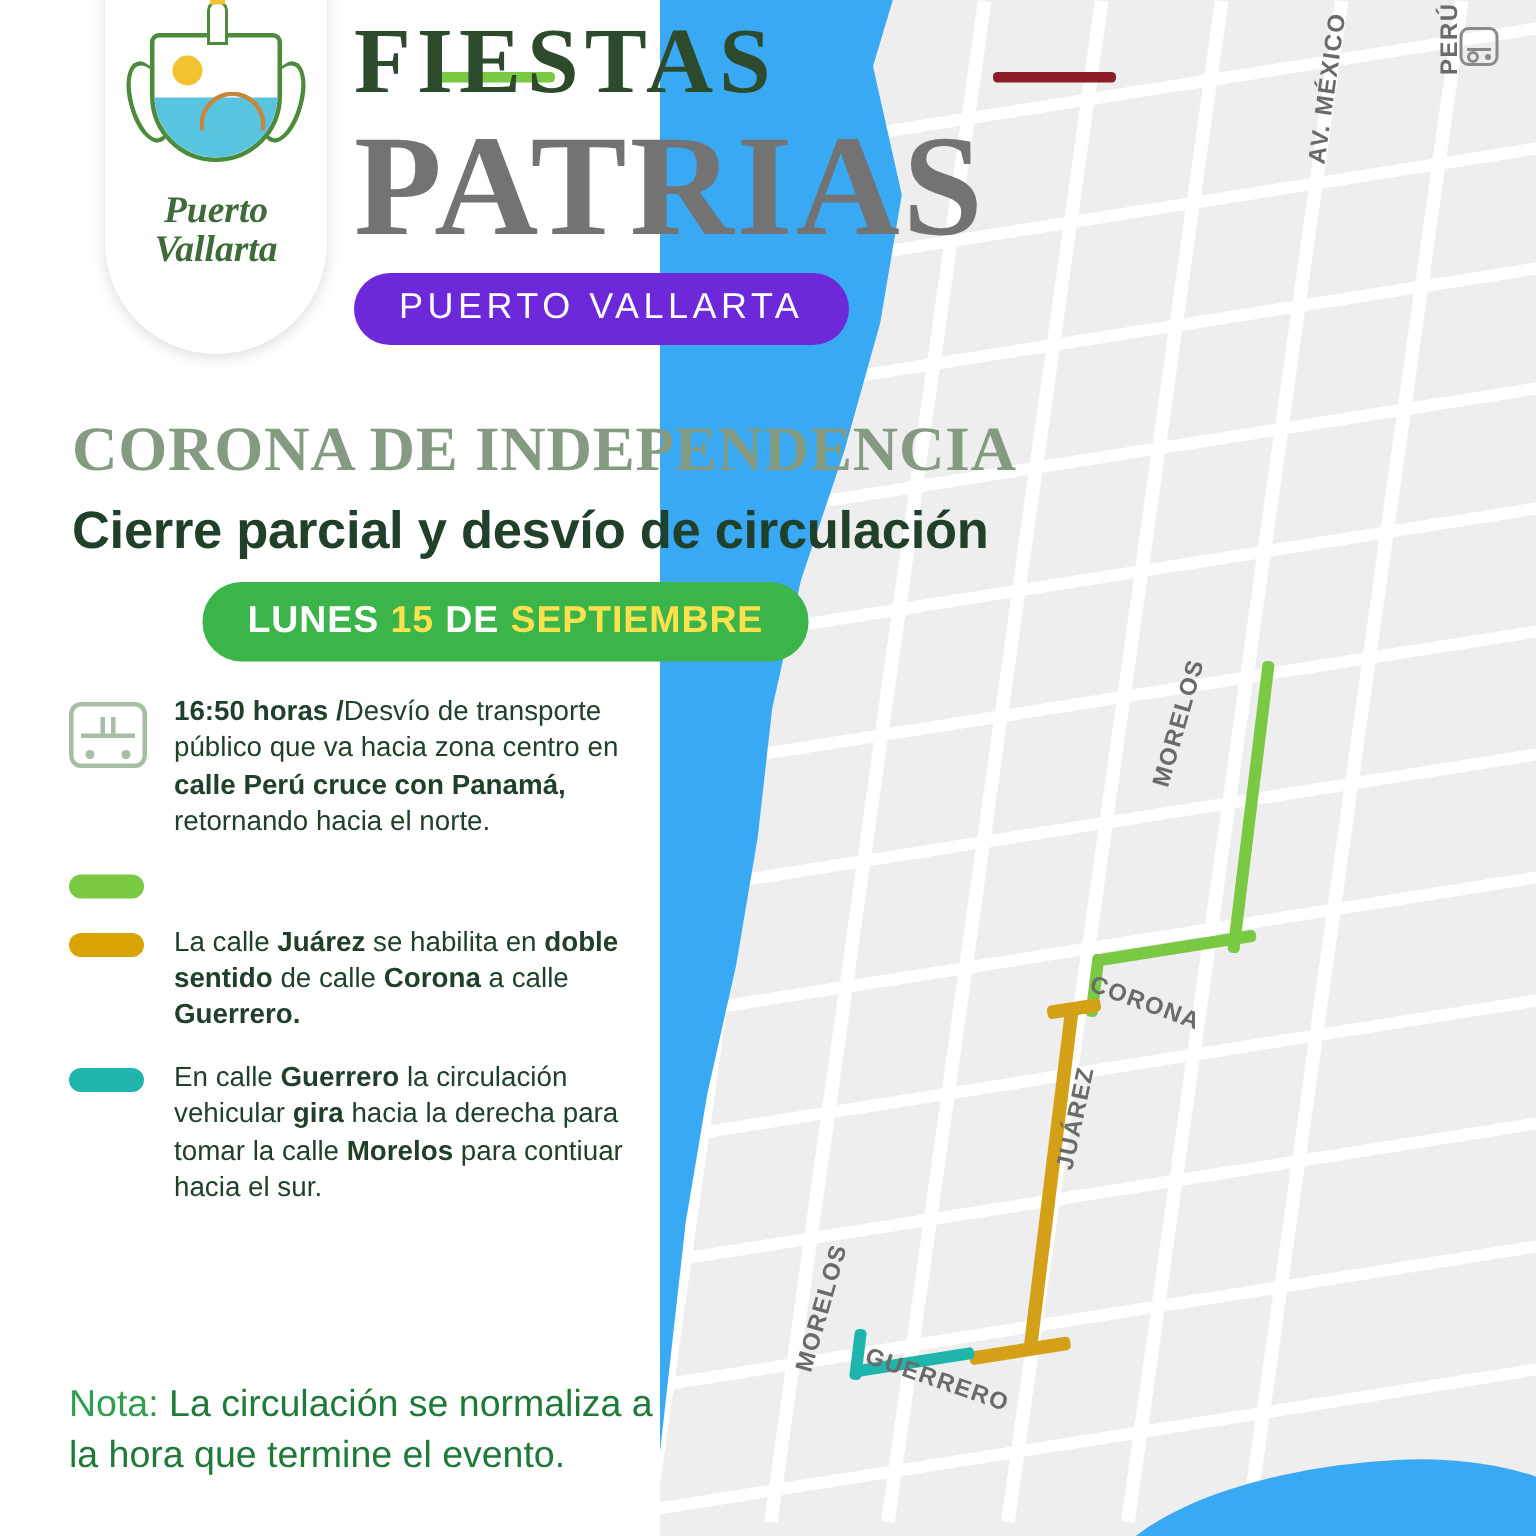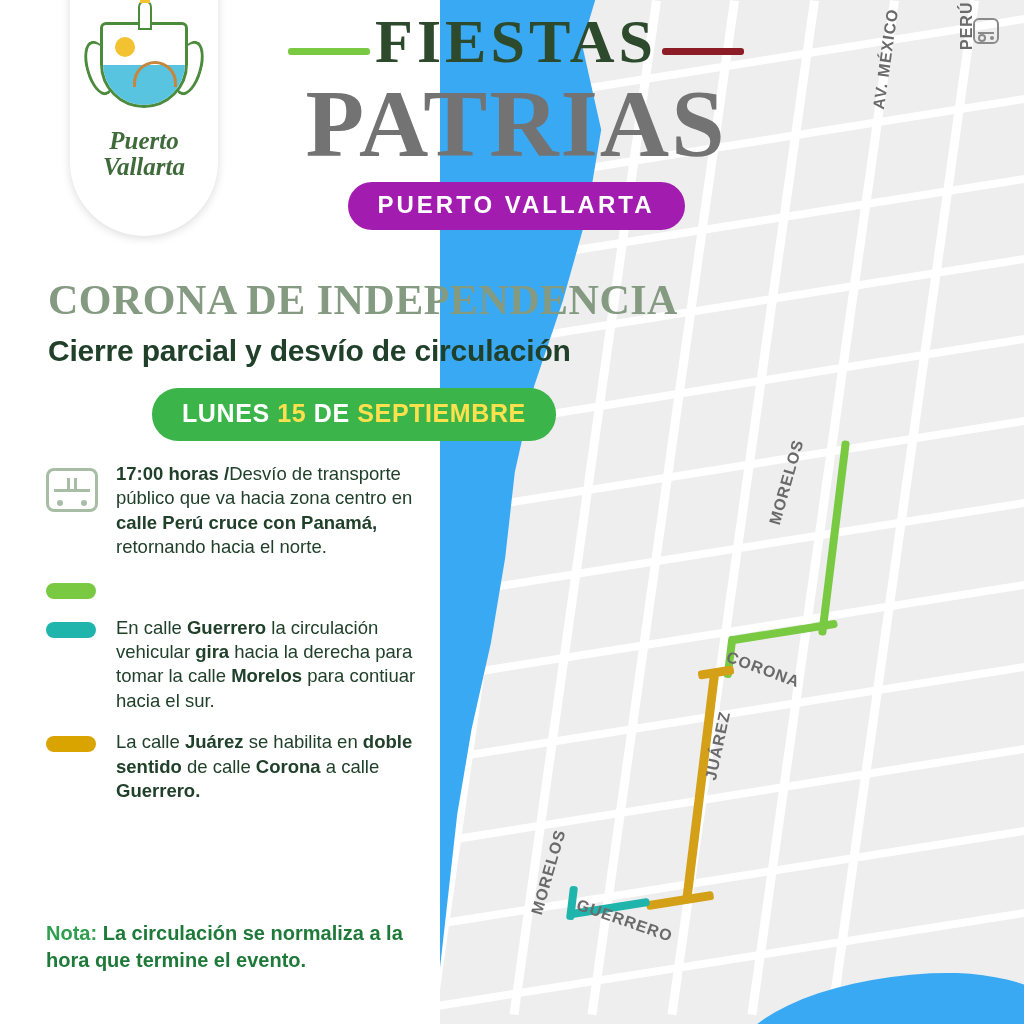--- a/index.html
+++ b/index.html
@@ -179,21 +179,20 @@
     line-height: 1.04;
     color: #3f6b3a;
     font-weight: bold;
   }
 
   
   .title-wrap {
     position: absolute;
     left: 236px; top: 8px;
     width: 560px;
-    text-align: center;
   }
   .title-rules {
     position: relative;
     height: 78px;
   }
   .rule {
     position: absolute;
     top: 40px;
     height: 7px;
     border-radius: 3px;
@@ -216,49 +215,49 @@
     font-size: 96px;
     letter-spacing: 2px;
     color: #737373;
     line-height: 0.92;
     margin-top: -6px;
   }
   .pill-city {
     display: inline-block;
     margin-top: 14px;
     padding: 9px 30px 11px;
-    background: #a21caf;
+    background: #6d28d9;
     color: #ffffff;
     border-radius: 26px;
     font-size: 24px;
-    font-weight: bold;
+    font-weight: normal;
     letter-spacing: 3px;
   }
 
   
   .h-grito {
     position: absolute;
     left: 48px; top: 276px;
     font-family: "Liberation Serif", serif;
     font-weight: bold;
     font-size: 42px;
     letter-spacing: 0.5px;
     color: #849b82;
   }
   .h-sub {
     position: absolute;
     left: 48px; top: 334px;
-    font-size: 30px;
+    font-size: 35px;
     font-weight: bold;
     color: #20402a;
     letter-spacing: -0.2px;
   }
   .pill-date {
     position: absolute;
-    left: 152px; top: 388px;
+    left: 135px; top: 388px;
     padding: 11px 30px 13px;
     background: #3bb54a;
     border-radius: 26px;
     color: #ffffff;
     font-size: 25px;
     font-weight: bold;
     letter-spacing: 0.6px;
     white-space: nowrap;
   }
   .pill-date .day { color: #ffe14d; }
@@ -315,23 +314,23 @@
     font-size: 18.5px;
     line-height: 1.32;
     color: #20402a;
     font-weight: normal;
   }
   .txt b { font-weight: bold; }
   .note {
     position: absolute;
     left: 46px; top: 920px;
     width: 390px;
-    font-size: 20px;
+    font-size: 25px;
     line-height: 1.34;
-    font-weight: bold;
+    font-weight: normal;
     color: #1f7a3a;
   }
   .note .lead { color: #2f9e4f; }
 </style>
 </head>
 <body>
 
 <div id="poster">
 
   <div class="map">
@@ -425,47 +424,47 @@
   <div class="items">
 
     <div class="item">
       <div class="marker">
         <div class="bus-ico">
             <i></i>
             <u></u>
           </div>
       </div>
       <div class="txt">
-        <b>17:00 horas /</b><span>Desvío de transporte público que va hacia zona centro en </span><b>calle Perú cruce con Panamá,</b><span> retornando hacia el norte.</span>
+        <b>16:50 horas /</b><span>Desvío de transporte público que va hacia zona centro en </span><b>calle Perú cruce con Panamá,</b><span> retornando hacia el norte.</span>
       </div>
     </div>
 
     <div class="item">
       <div class="marker">
         <div class="swatch green"></div>
       </div>
     </div>
 
     <div class="item">
       <div class="marker">
+        <div class="swatch yellow"></div>
+      </div>
+      <div class="txt">
+        <span>La calle </span><b>Juárez</b><span> se habilita en </span><b>doble sentido</b><span> de calle </span><b>Corona</b><span> a calle </span><b>Guerrero.</b>
+      </div>
+    </div>
+
+    <div class="item">
+      <div class="marker">
         <div class="swatch teal"></div>
       </div>
       <div class="txt">
         <span>En calle </span><b>Guerrero</b><span> la circulación vehicular </span><b>gira</b><span> hacia la derecha para tomar la calle </span><b>Morelos</b><span> para contiuar hacia el sur.</span>
       </div>
     </div>
 
-    <div class="item">
-      <div class="marker">
-        <div class="swatch yellow"></div>
-      </div>
-      <div class="txt">
-        <span>La calle </span><b>Juárez</b><span> se habilita en </span><b>doble sentido</b><span> de calle </span><b>Corona</b><span> a calle </span><b>Guerrero.</b>
-      </div>
-    </div>
-
   </div>
 
   <div class="note">
     <span class="lead">Nota:</span><span> La circulación se normaliza a la hora que termine el evento.</span>
   </div>
 
 </div>
 
 </body></html>

